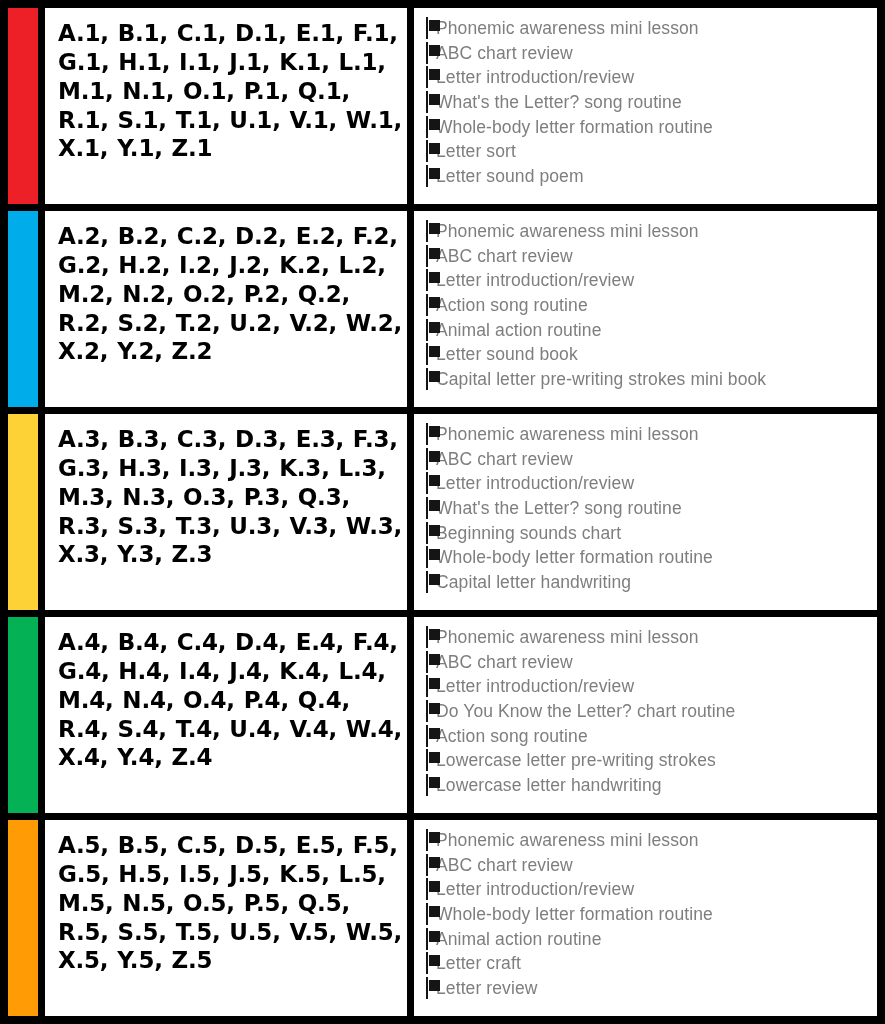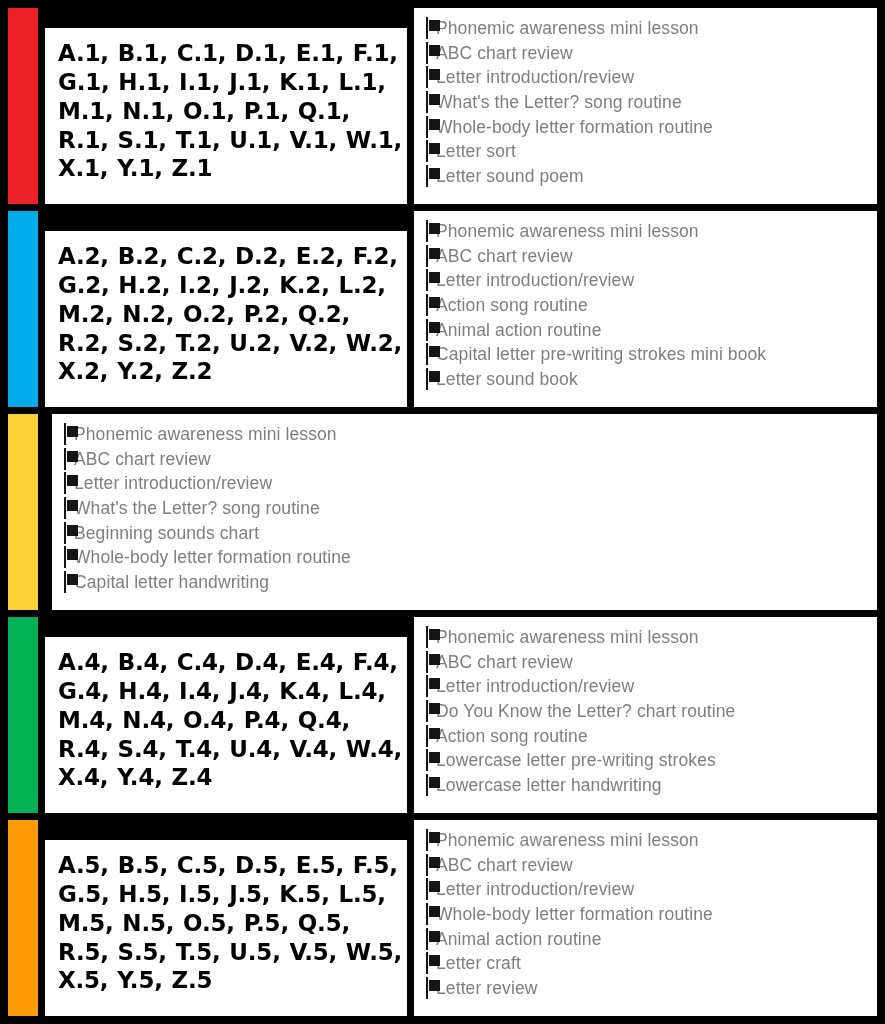--- a/index.html
+++ b/index.html
@@ -50,21 +50,20 @@
   .cell {
     background: #ffffff;
     box-sizing: border-box;
     min-width: 0;
     overflow: hidden;
   }
 
   .cell-codes {
     flex: 0 0 362px;
     padding: 11px 2px 6px 13px;
-    margin-top: 20px;
   }
 
   .cell-list {
     flex: 1 1 auto;
     padding: 9px 8px 6px 12px;
   }
 
   
   .codes {
     font-family: "DejaVu Sans", sans-serif;
@@ -189,32 +188,35 @@
           <li>
             <span class="box-wrap"><span class="box"></span></span>
             <span class="item-label">Action song routine</span>
           </li>
           <li>
             <span class="box-wrap"><span class="box"></span></span>
             <span class="item-label">Animal action routine</span>
           </li>
           <li>
             <span class="box-wrap"><span class="box"></span></span>
+            <span class="item-label">Letter sound book</span>
+          </li>
+          <li>
+            <span class="box-wrap"><span class="box"></span></span>
             <span class="item-label">Capital letter pre-writing strokes mini book</span>
           </li>
-          <li>
-            <span class="box-wrap"><span class="box"></span></span>
-            <span class="item-label">Letter sound book</span>
-          </li>
         </ul>
       </div>
     </div>
     <div class="row">
       <div class="color-bar" style="background: rgb(252, 210, 54);"></div>
       <div class="row-gap"></div>
+      <div class="cell cell-codes">
+        <div class="codes">A.3, B.3, C.3, D.3, E.3, F.3, G.3, H.3, I.3, J.3, K.3, L.3, M.3, N.3, O.3, P.3, Q.3, R.3, S.3, T.3, U.3, V.3, W.3, X.3, Y.3, Z.3</div>
+      </div>
       <div class="row-gap"></div>
       <div class="cell cell-list">
         <ul class="checklist">
           <li>
             <span class="box-wrap"><span class="box"></span></span>
             <span class="item-label">Phonemic awareness mini lesson</span>
           </li>
           <li>
             <span class="box-wrap"><span class="box"></span></span>
             <span class="item-label">ABC chart review</span>

